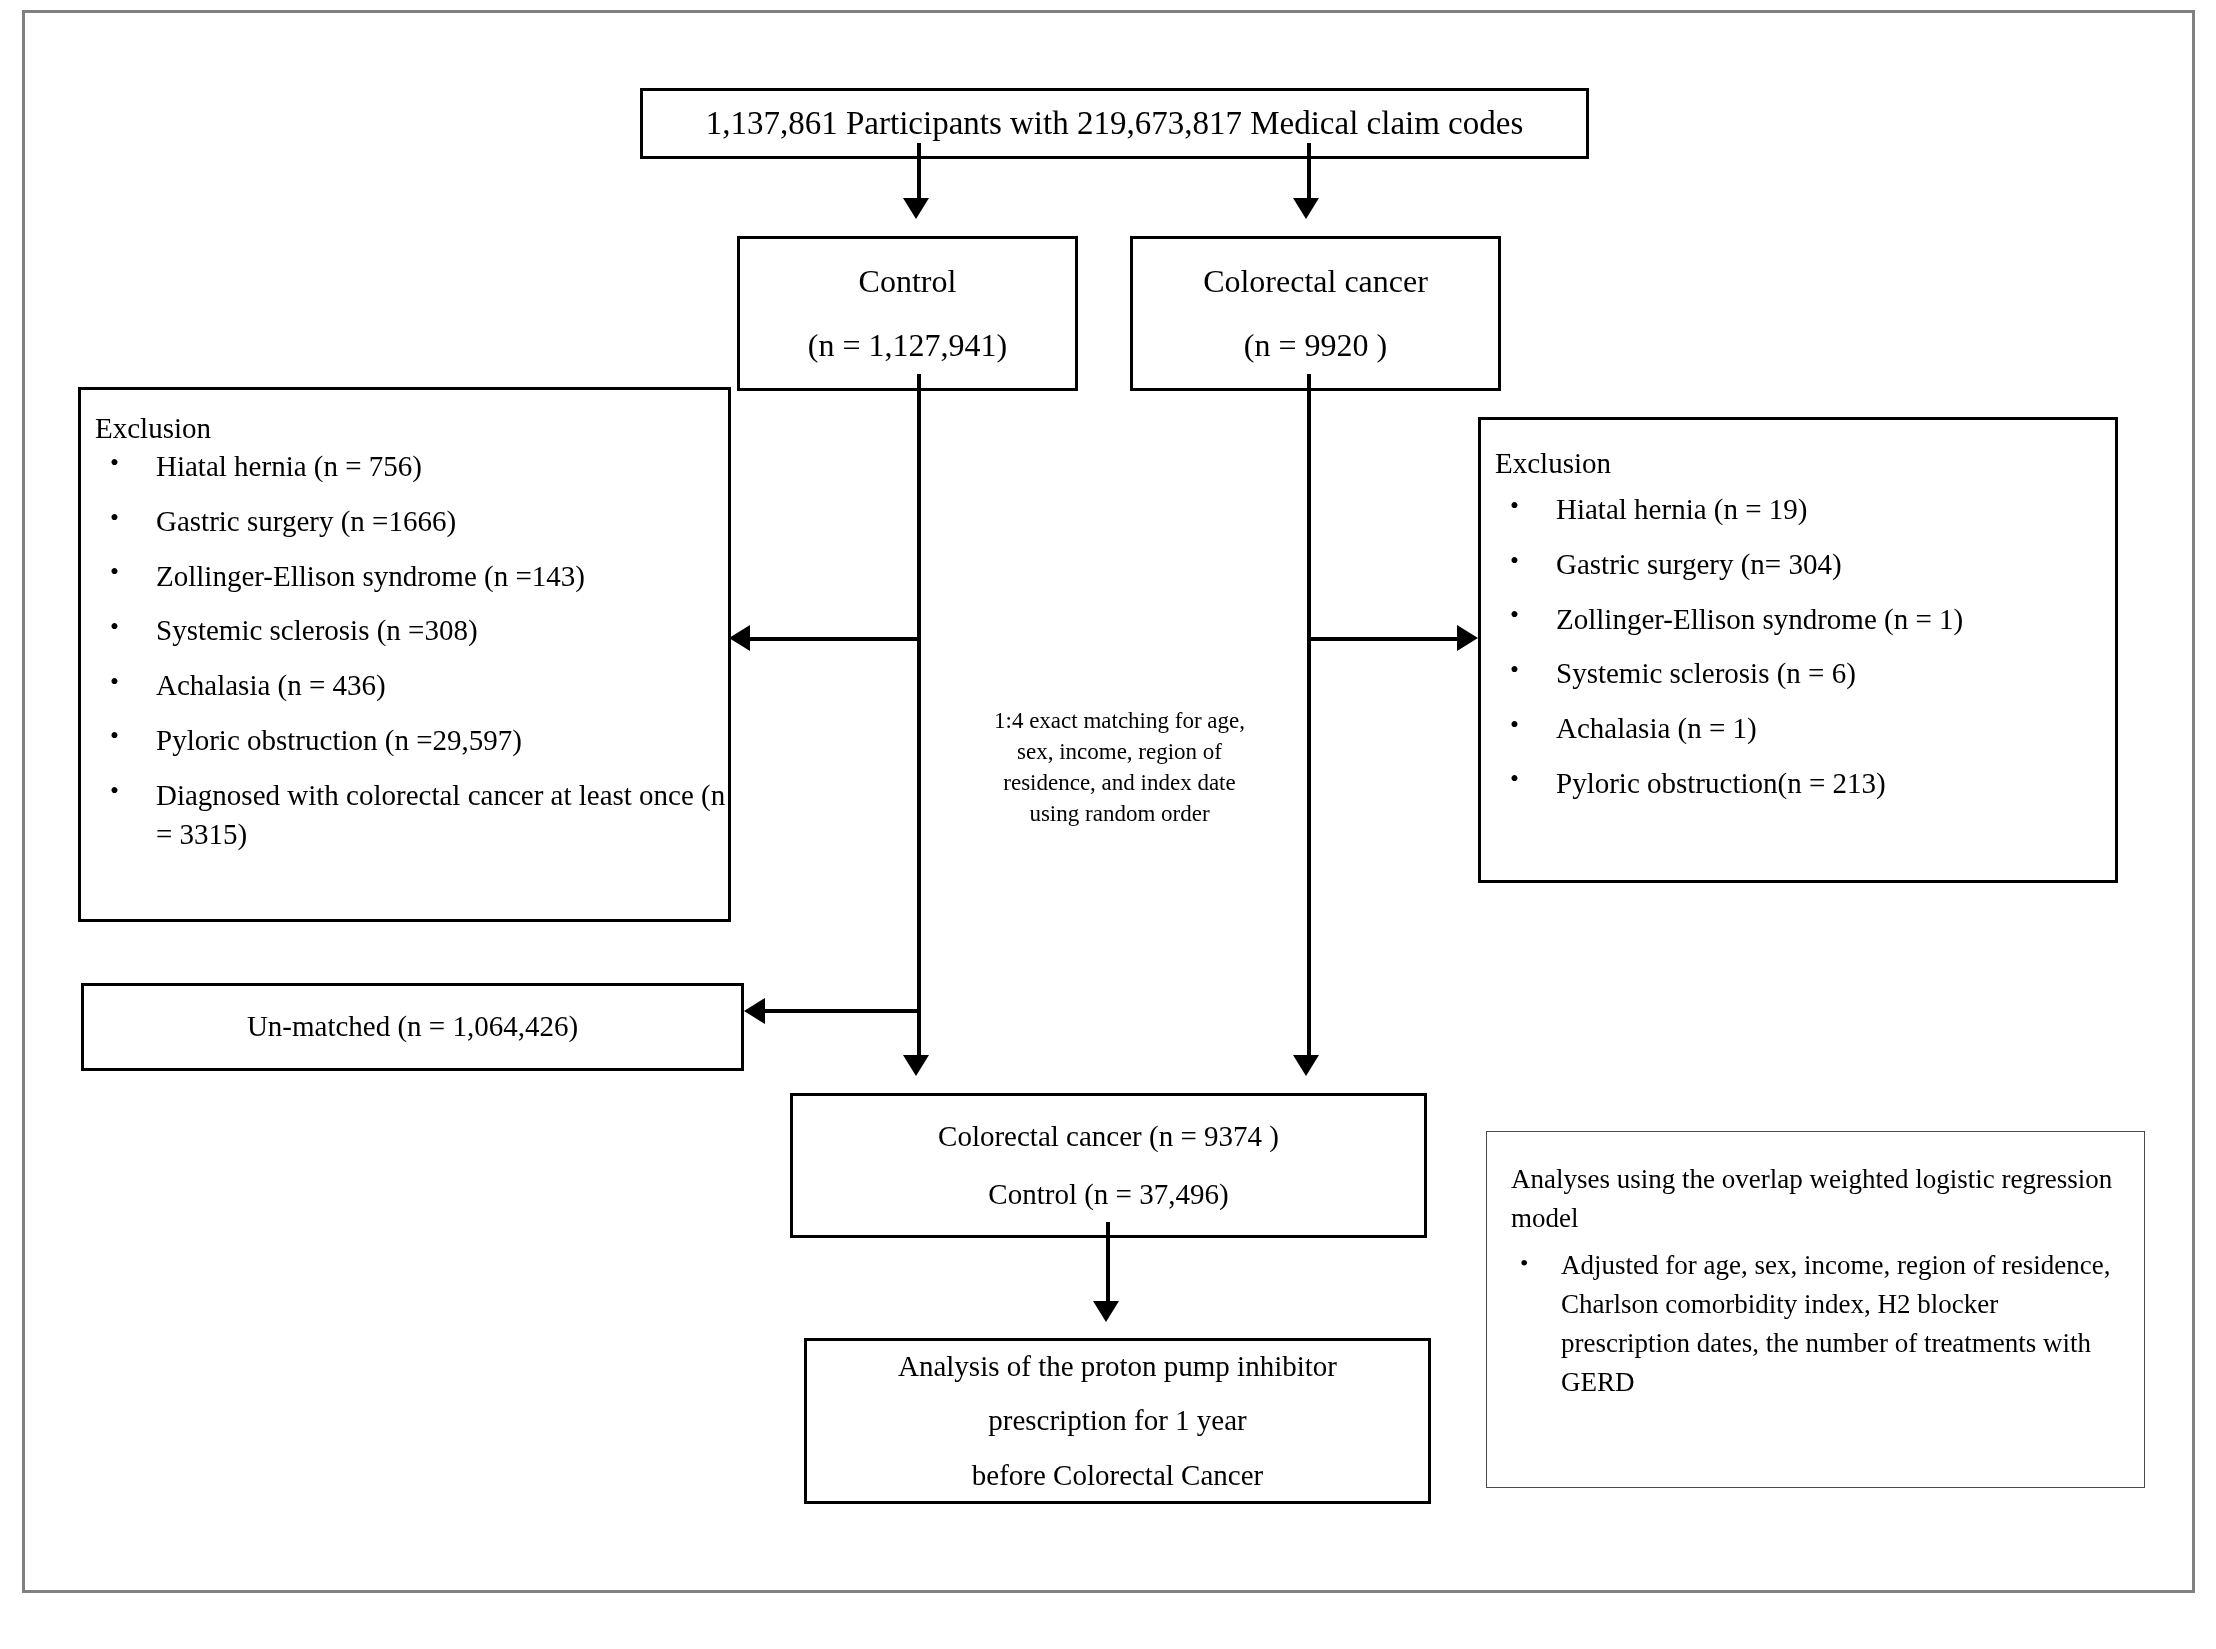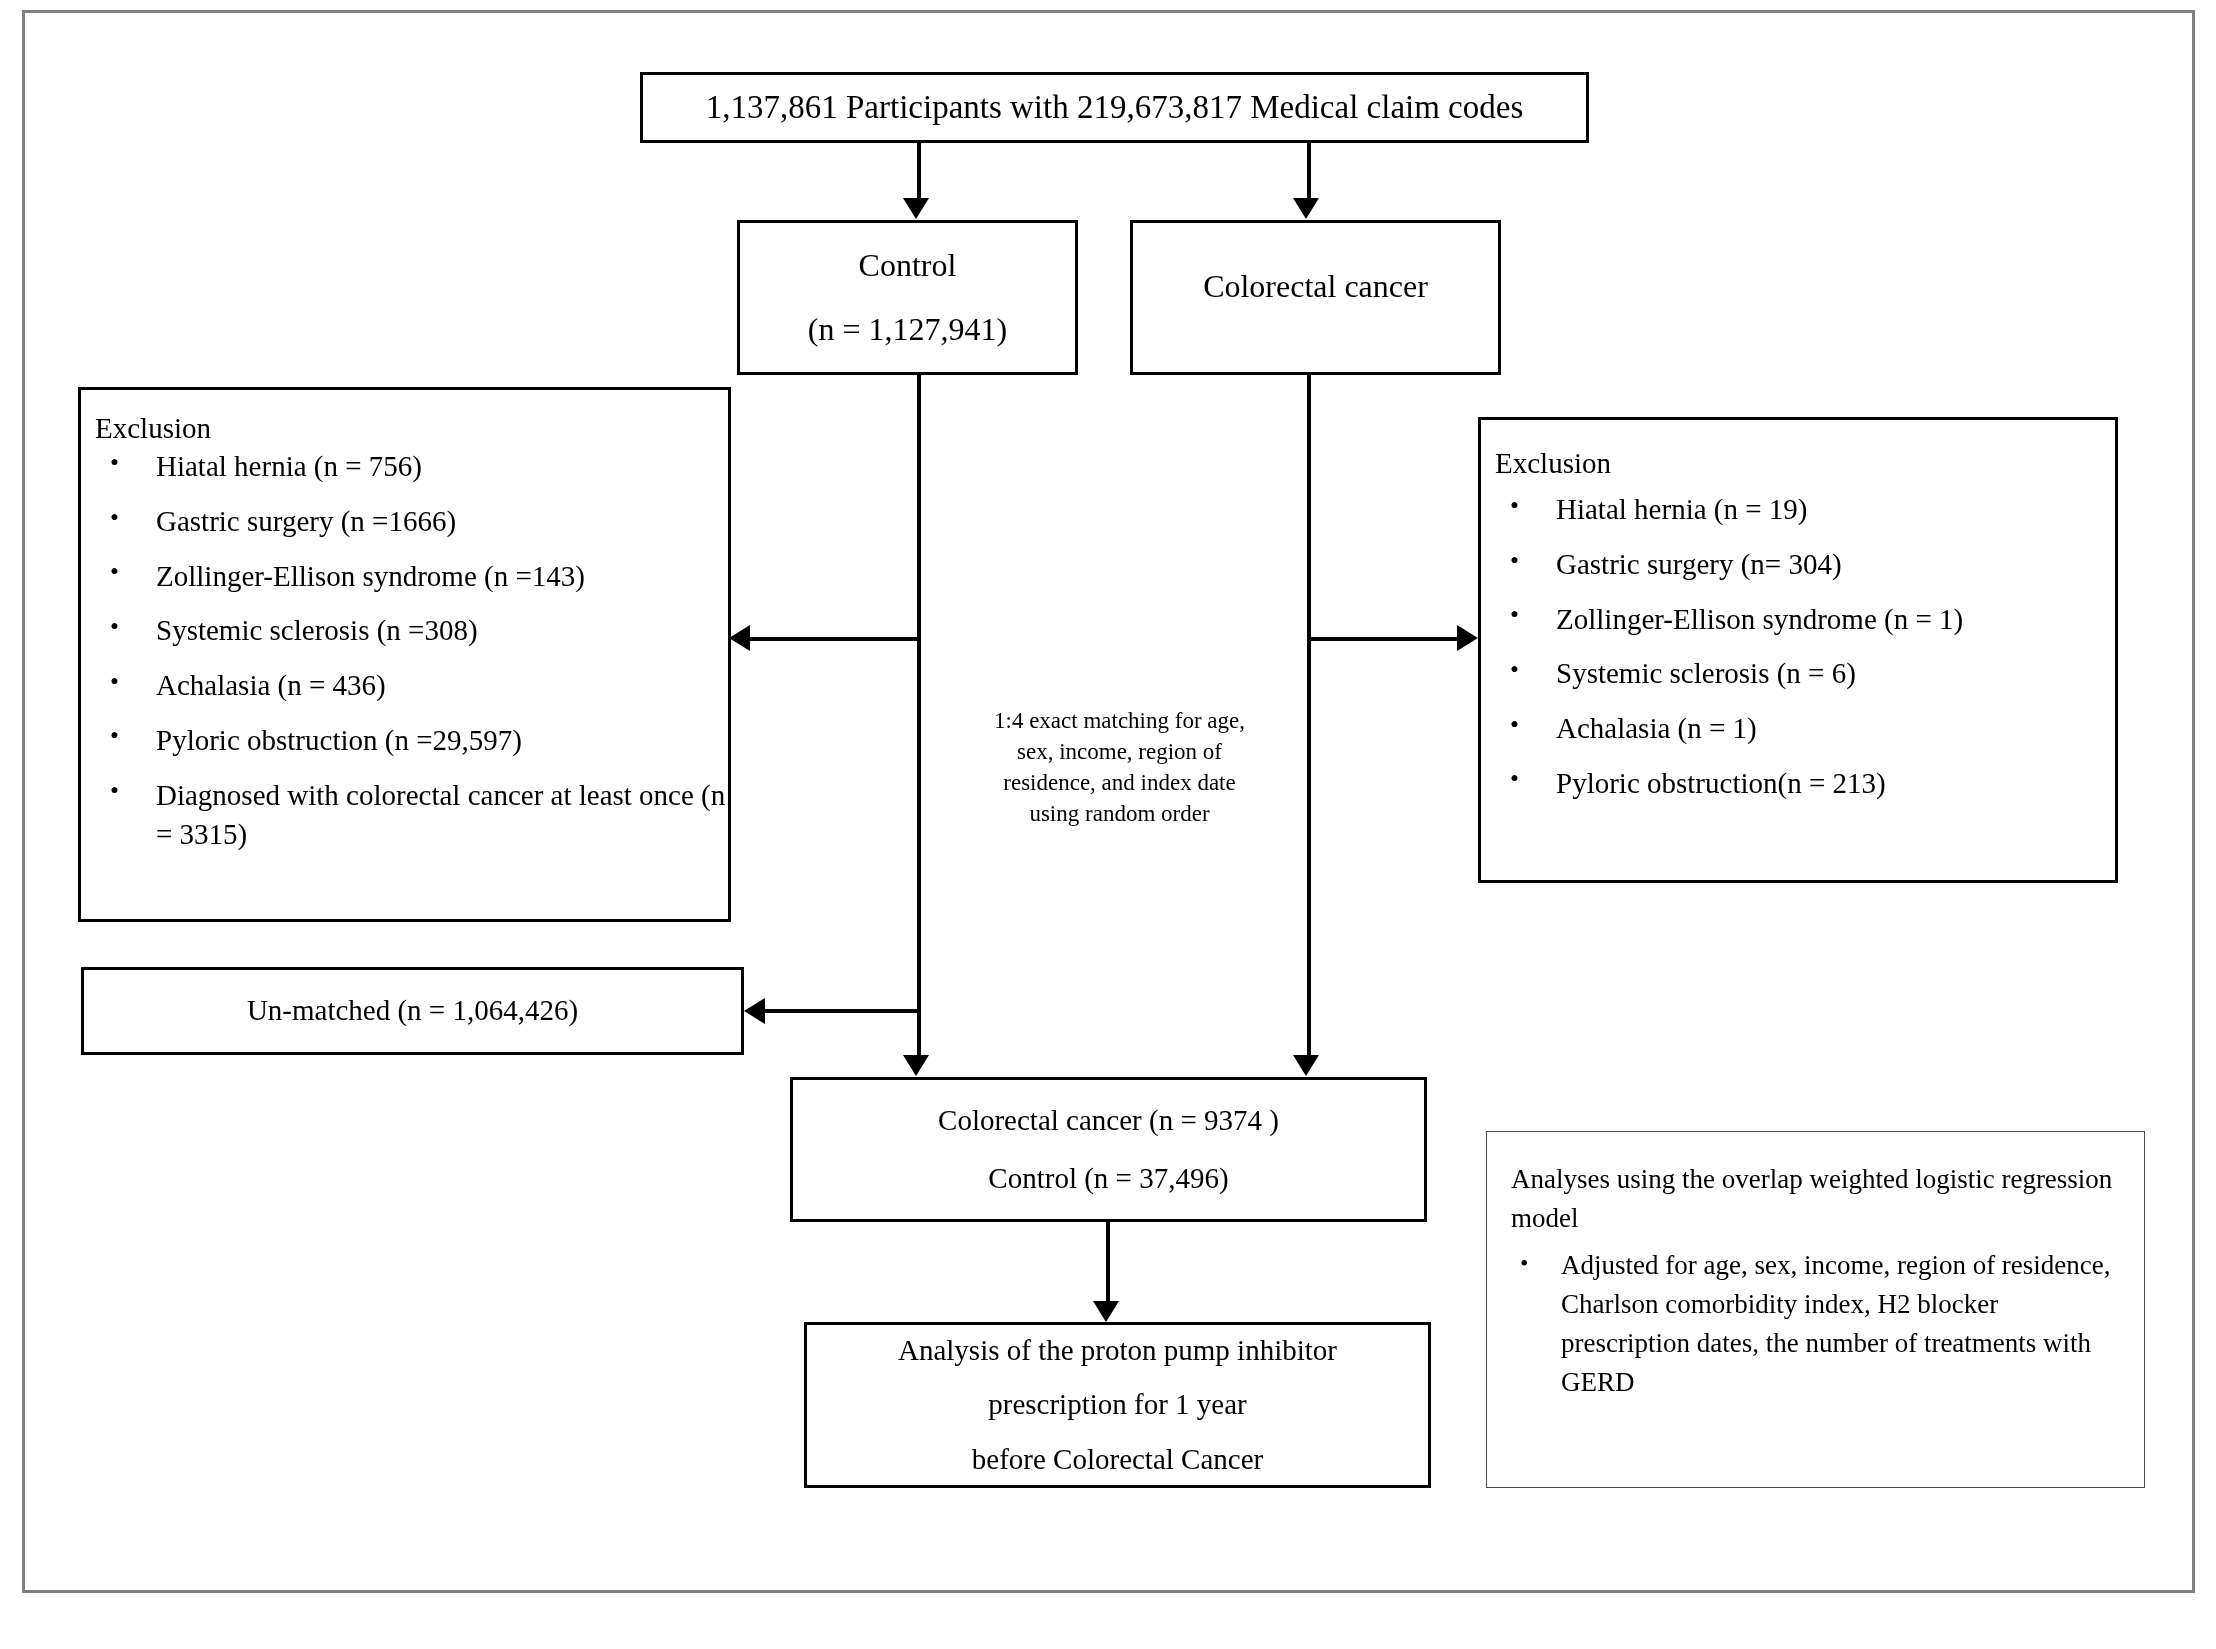--- a/index.html
+++ b/index.html
@@ -34,21 +34,21 @@
     box-sizing: border-box;
     border: 3.2px solid #000000;
     background: #ffffff;
     display: flex;
     flex-direction: column;
     justify-content: center;
   }
   .box.thin {
     border: 1.9px solid #4a4a4a;
   }
-  .ctr { text-align: center; }
+  .ctr { text-align: center; margin-top: 16px; }
   .ln {
     display: block;
     width: 100%;
     line-height: 1.35;
   }
   
   .t-title   { font-size: 33px; }
   .t-group   { font-size: 32px; }
   .t-body    { font-size: 29px; }
   .t-match   { font-size: 23px; }
@@ -158,20 +158,21 @@
   <div class="vline" style="left:1307px; top:143px; height:59px;"></div>
   <div class="arrow-down" style="left:1293px; top:198px;"></div>
 
   <div class="box ctr" id="control-box" style="left:737px; top:220px; width:341px; height:155px;">
     <span class="ln t-group" style="margin-bottom:21.6px;">Control</span>
     <span class="ln t-group">(n =   1,127,941)</span>
   </div>
 
   <div class="box ctr" id="cancer-box" style="left:1130px; top:220px; width:371px; height:155px;">
     <span class="ln t-group" style="margin-bottom:21.6px;">Colorectal cancer</span>
+    <span class="ln t-group">(n =  9920 )</span>
   </div>
 
   <div class="vline" style="left:917px; top:374px; height:683px;"></div>
   <div class="arrow-down" style="left:903px; top:1055px;"></div>
 
   <div class="vline" style="left:1307px; top:374px; height:683px;"></div>
   <div class="arrow-down" style="left:1293px; top:1055px;"></div>
 
   <div class="hline" style="left:749px; top:637px; width:171px;"></div>
   <div class="arrow-left" style="left:729px; top:625px;"></div>

